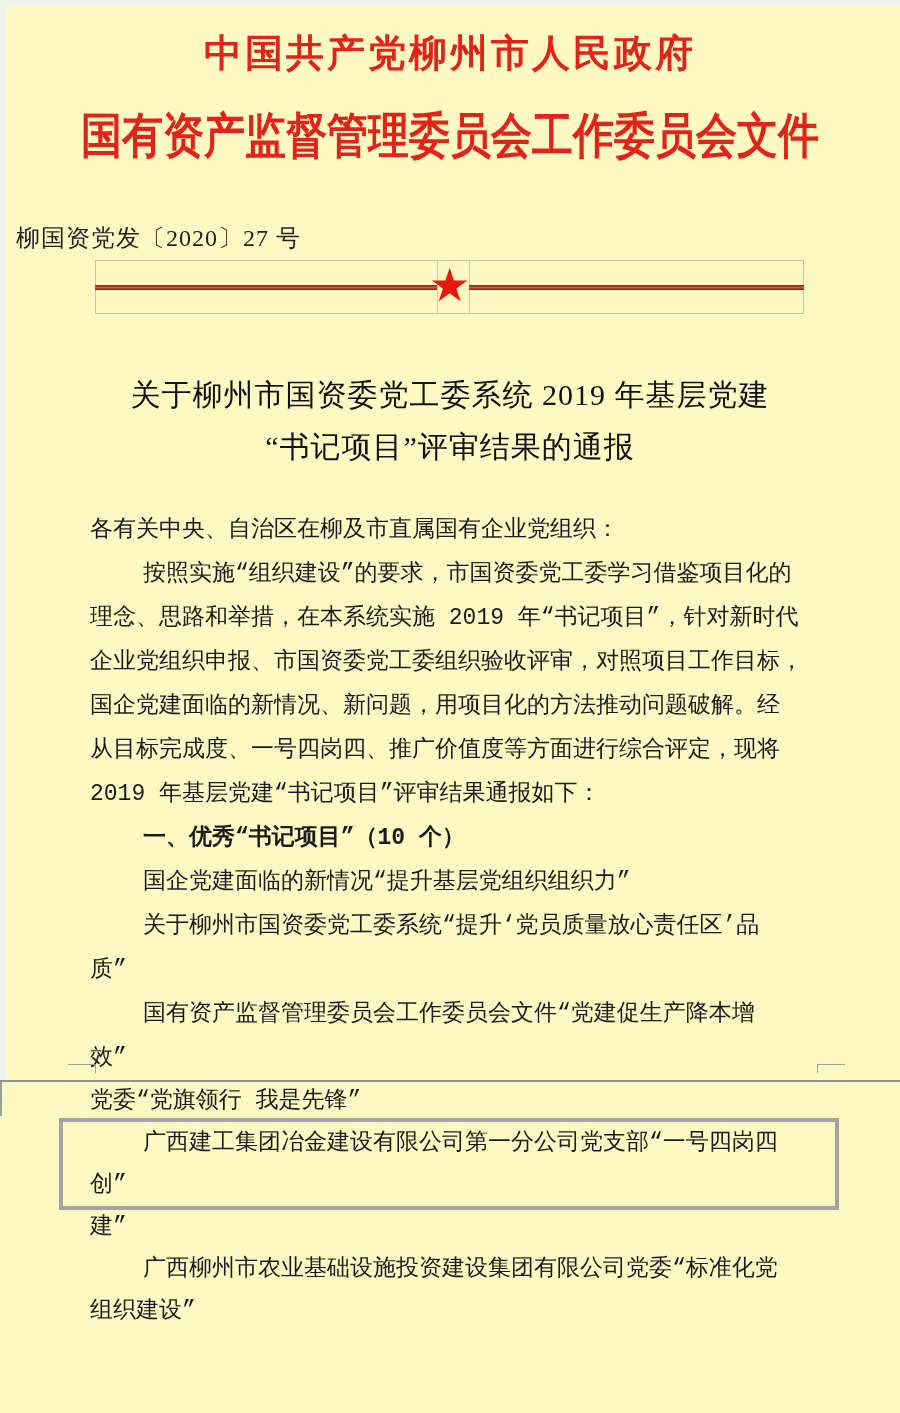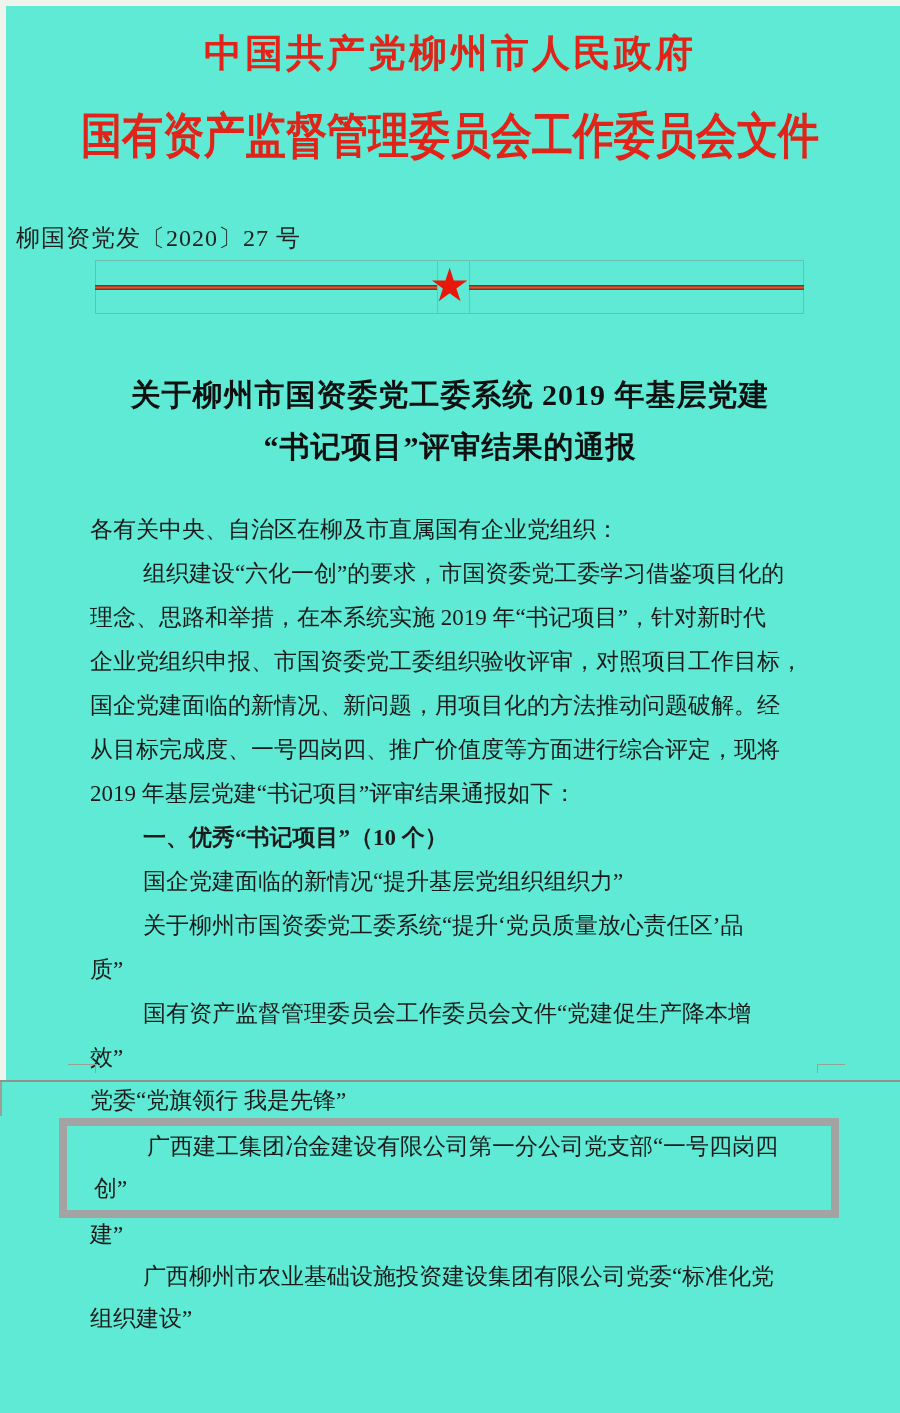--- a/index.html
+++ b/index.html
@@ -1,19 +1,19 @@
 <!DOCTYPE html>
 <html><head>
 <meta charset="utf-8">
 <style>
   html,body{margin:0;padding:0;}
   .page{
     position:relative;
     width:900px;height:1413px;
-    background:#5eead4;
+    background:#fef9c3;
     overflow:hidden;
     font-family:"Liberation Serif","DejaVu Serif",serif;
     color:#1b1b1b;
   }
   .edge-top{position:absolute;top:0;left:0;right:0;height:6px;background:#eef4ec;}
   .edge-left{position:absolute;top:0;left:0;width:6px;height:1080px;background:#eef4ec;}
 
   .org-line1{
     position:absolute;top:28px;left:0;width:100%;
     text-align:center;color:#e02419;
@@ -45,45 +45,45 @@
   .red-rule.right{left:373px;right:-1px;}
   .star-icon{
     position:absolute;left:50%;top:50%;
     transform:translate(-50%,-54%);
     color:#e8170c;font-size:46px;line-height:46px;
     font-family:"DejaVu Sans",sans-serif;
   }
 
   .doc-title{
     position:absolute;top:369px;left:0;width:100%;
-    text-align:center;font-size:30px;font-weight:700;line-height:52px;
+    text-align:center;font-size:30px;font-weight:400;line-height:52px;
     letter-spacing:1px;color:#101010;
   }
 
   .body-block{
     position:absolute;left:90px;width:720px;
     font-size:23px;color:#1b1b1b;
   }
   .body-p1{top:508px;line-height:44px;}
   .body-p2{top:1080px;line-height:42px;}
-  .line{white-space:nowrap;}
+  .line{white-space:nowrap;font-family:Liberation Mono, monospace;}
   .line.indent{text-indent:2.3em;}
   .line.bold{font-weight:700;}
 
   .page-break-line{
     position:absolute;left:0;top:1080px;width:900px;height:2px;
     background:#8e948c;
   }
   .boundary-mark{position:absolute;top:1064px;width:27px;height:8px;}
   .boundary-mark.left{left:68px;border-top:1px solid #99a096;border-right:1px solid #99a096;}
   .boundary-mark.right{left:817px;border-top:1px solid #99a096;border-left:1px solid #99a096;}
   .page-edge-tick{position:absolute;left:0;top:1082px;width:2px;height:34px;background:#9aa096;}
 
   .red-box{
-    border:8px solid #a3a3a3;
+    border:4px solid #a3a3a3;
     margin:-4px -29px -4px -31px;
     padding:0 25px 0 27px;
   }
 </style>
 </head>
 <body>
 
 <div class="page">
 
   <div class="edge-top"></div>
@@ -103,21 +103,21 @@
     <div class="star-icon">★</div>
   </div>
 
   <div class="doc-title">
     <div>关于柳州市国资委党工委系统 2019 年基层党建</div>
     <div>“书记项目”评审结果的通报</div>
   </div>
 
   <div class="body-block body-p1">
       <div class="line">各有关中央、自治区在柳及市直属国有企业党组织：</div>
-      <div class="line indent">组织建设“六化一创”的要求，市国资委党工委学习借鉴项目化的</div>
+      <div class="line indent">按照实施“组织建设”的要求，市国资委党工委学习借鉴项目化的</div>
       <div class="line">理念、思路和举措，在本系统实施 2019 年“书记项目”，针对新时代</div>
       <div class="line">企业党组织申报、市国资委党工委组织验收评审，对照项目工作目标，</div>
       <div class="line">国企党建面临的新情况、新问题，用项目化的方法推动问题破解。经</div>
       <div class="line">从目标完成度、一号四岗四、推广价值度等方面进行综合评定，现将</div>
       <div class="line">2019 年基层党建“书记项目”评审结果通报如下：</div>
       <div class="line indent bold">一、优秀“书记项目”（10 个）</div>
       <div class="line indent">国企党建面临的新情况“提升基层党组织组织力”</div>
       <div class="line indent">关于柳州市国资委党工委系统“提升‘党员质量放心责任区’品</div>
       <div class="line">质”</div>
       <div class="line indent">国有资产监督管理委员会工作委员会文件“党建促生产降本增</div>

